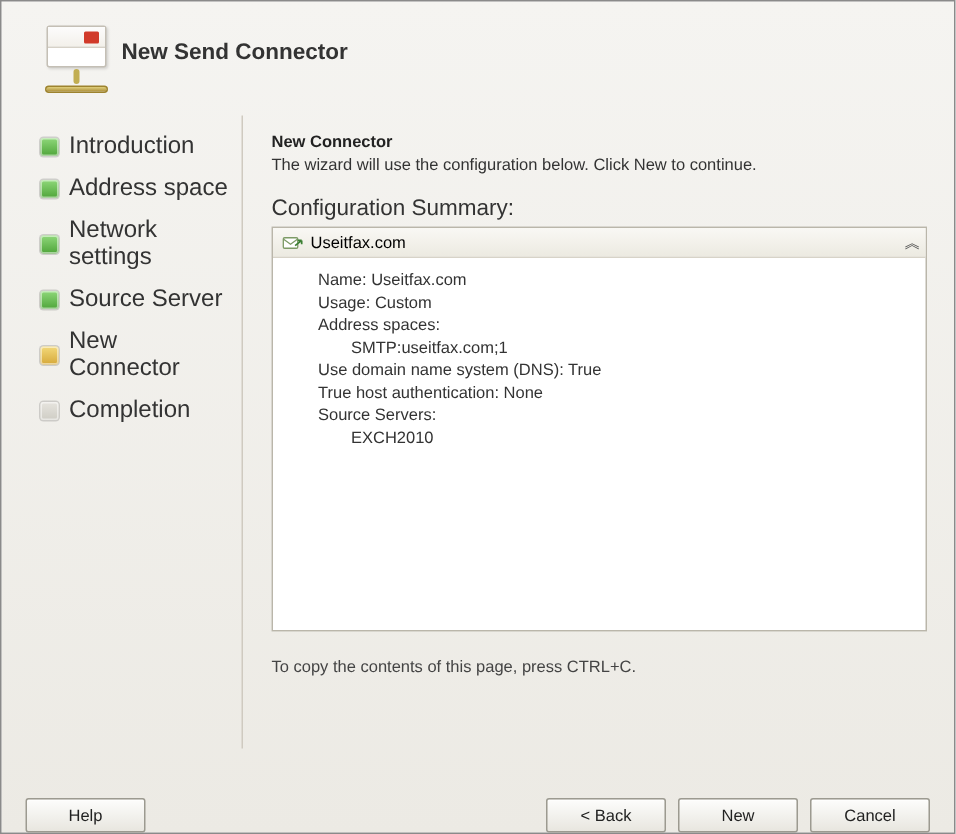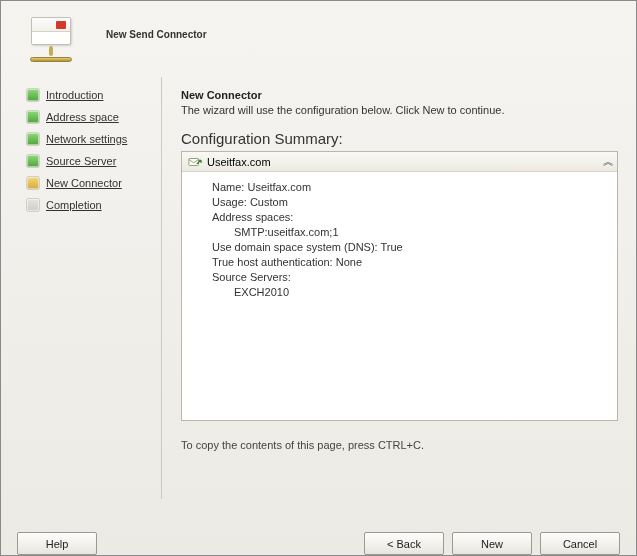--- a/index.html
+++ b/index.html
@@ -71,43 +71,41 @@
     .pedestal .base {
       position: absolute;
       bottom: 1px; left: 50%;
       transform: translateX(-50%);
       width: 42px; height: 5px;
       background: linear-gradient(to bottom, #e0cf7c, #ad8f3a);
       border: 1px solid #9d832e;
       border-radius: 3px;
     }
     .header-title {
-      font-size: 10px;
+      font-size: 15px;
       font-weight: bold;
       color: #333;
-      margin-left: 25px;
       margin-top:-6px;
     }
     .content {
       display: flex;
       position: absolute;
       top: 76px; left: 0; right: 0; bottom: 56px;
     }
     .sidebar {
       width: 160px;
       padding: 12px 6px 0 26px;
     }
     .step {
       display: flex;
       align-items: center;
       margin-bottom: 10px;
-      font-size: 11px;
+      font-size: 16px;
       color: #333;
       cursor: default;
-      text-decoration: underline;
     }
     .step-icon {
       width: 12px; height: 12px;
       border-radius: 2px;
       margin-right: 7px;
       flex-shrink: 0;
       box-shadow: inset 0 0 0 1px rgba(255,255,255,0.5), 0 0 0 1px rgba(0,0,0,0.15);
     }
     .step-done .step-icon { background: linear-gradient(to bottom,#8fd87a,#4fa53a); }
     .step-active .step-icon { background: linear-gradient(to bottom,#f3d97a,#d6a93a); }
@@ -279,21 +277,21 @@
             <span>Name:</span>
             <span>Useitfax.com</span>
           </div>
           <div>
             <span>Usage:</span>
             <span>Custom</span>
           </div>
           <div>Address spaces:</div>
           <div class="indent">SMTP:useitfax.com;1</div>
           <div>
-            <span>Use domain space system (DNS):</span>
+            <span>Use domain name system (DNS):</span>
             <span>True</span>
           </div>
           <div>
             <span>True host authentication:</span>
             <span>None</span>
           </div>
           <div>Source Servers:</div>
           <div class="indent">EXCH2010</div>
         </div>
       </div>

